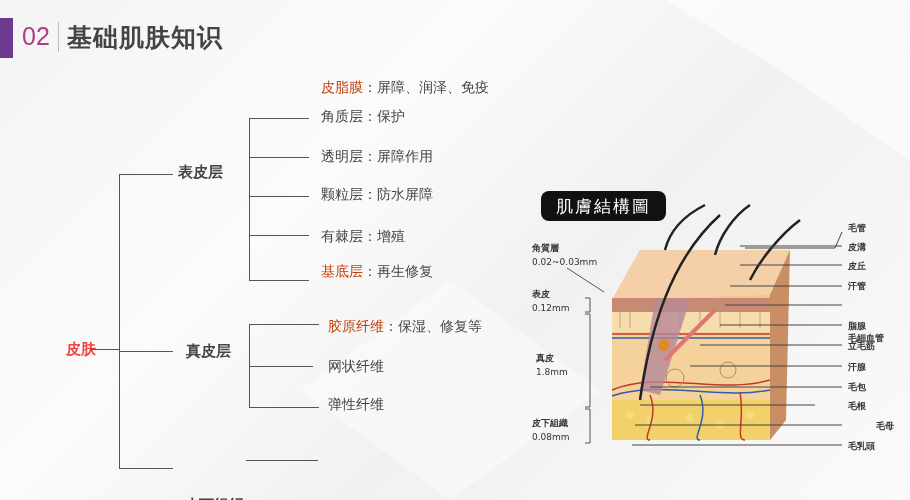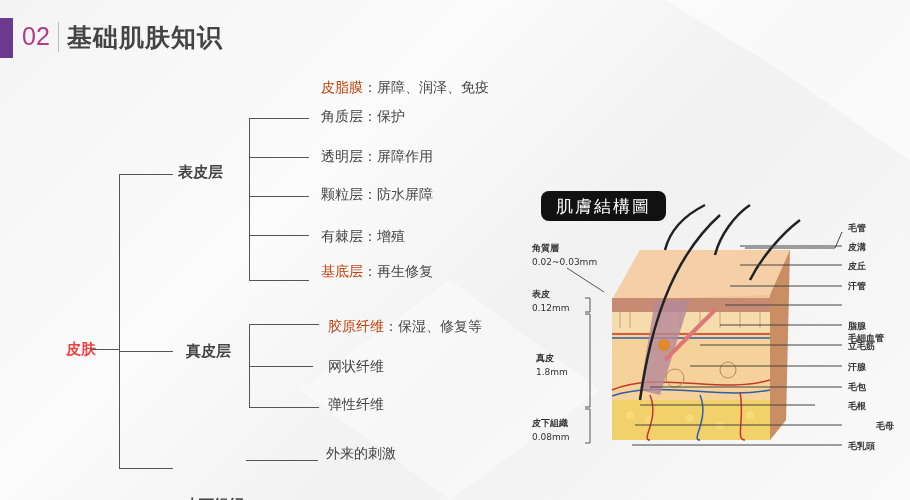--- a/index.html
+++ b/index.html
@@ -74,21 +74,20 @@
 <div class="line" style="left:249px;top:324px;width:70px;height:1px;"></div>
 <div class="line" style="left:249px;top:366px;width:64px;height:1px;"></div>
 <div class="line" style="left:249px;top:407px;width:70px;height:1px;"></div>
 
 <div class="t" style="left:328px;top:318px;"><span class="hl">胶原纤维</span><span>：保湿、修复等</span></div>
 <div class="t" style="left:328px;top:358px;">网状纤维</div>
 <div class="t" style="left:328px;top:396px;">弹性纤维</div>
 
 <div class="line" style="left:246px;top:460px;width:72px;height:1px;"></div>
 <div class="t" style="left:326px;top:443px;line-height:20px;">
-  <div>外来的刺激</div>
 </div>
 
 <div class="diag-title">肌膚結構圖</div>
 
 <div class="lbl" style="left:532px;top:241px;">
   <div>角質層</div>
   <div style="font-weight:normal">0.02~0.03mm</div>
 </div>
 <div class="lbl" style="left:532px;top:287px;">
   <div>表皮</div>

